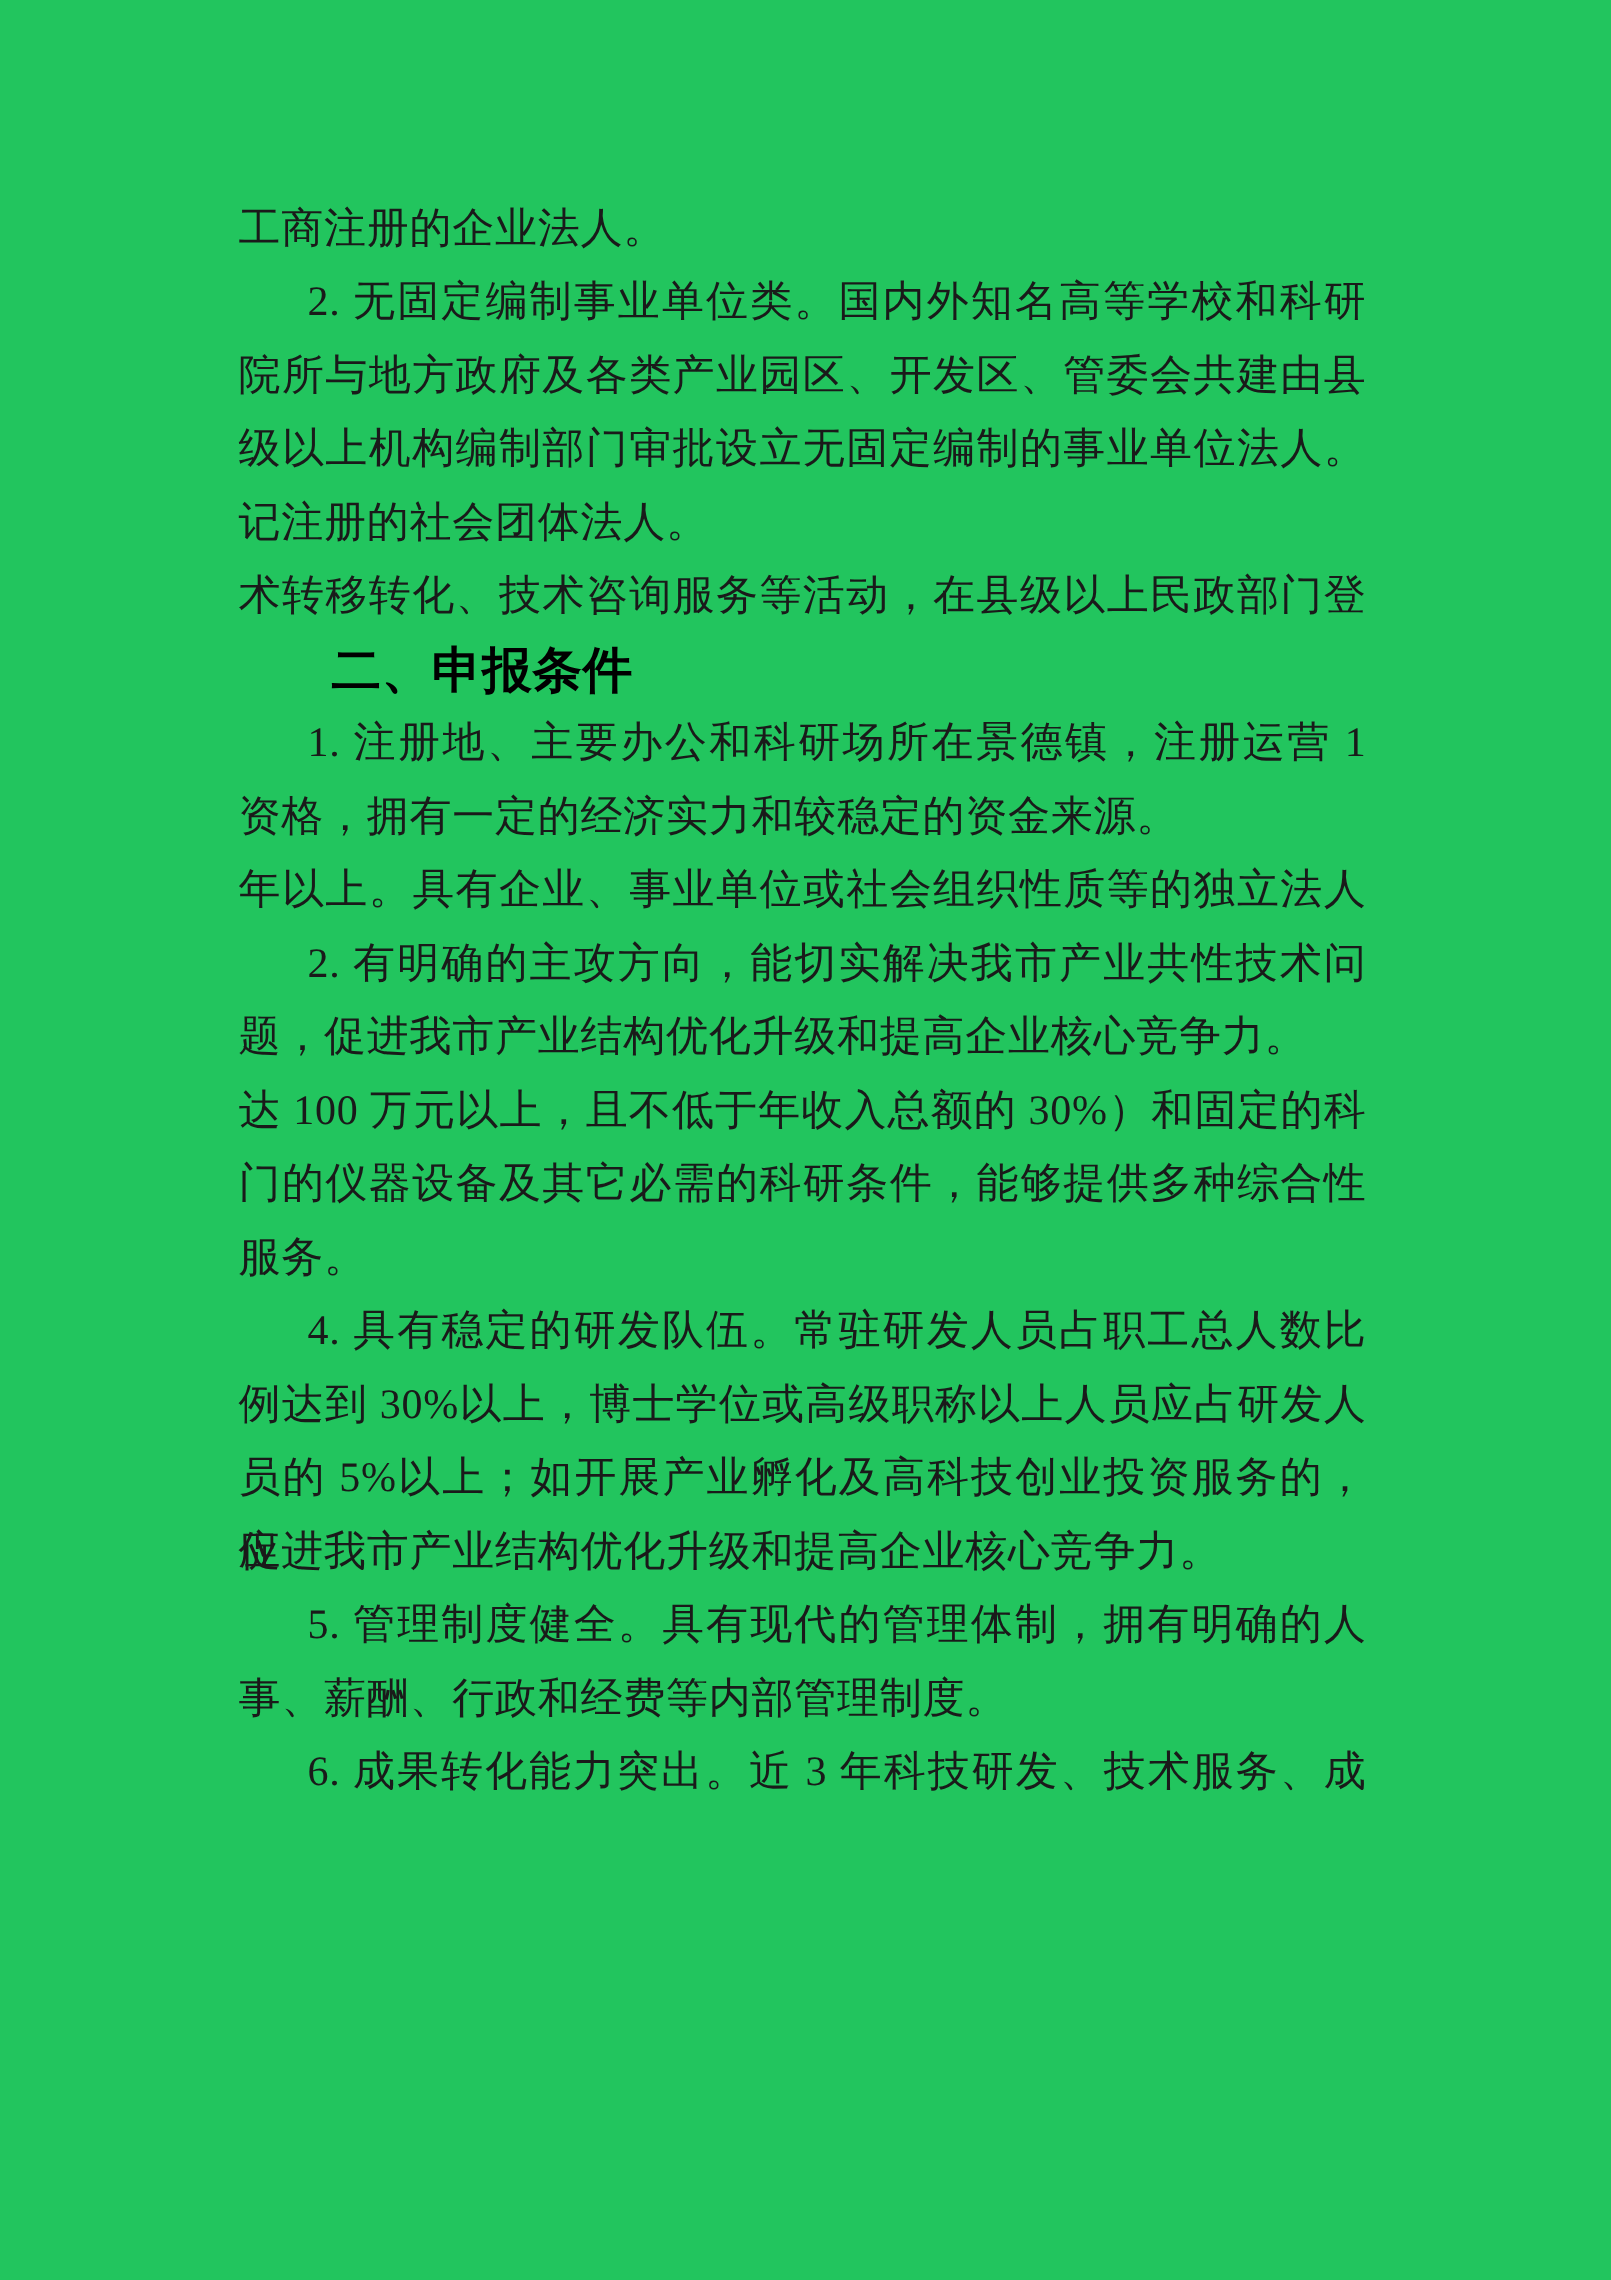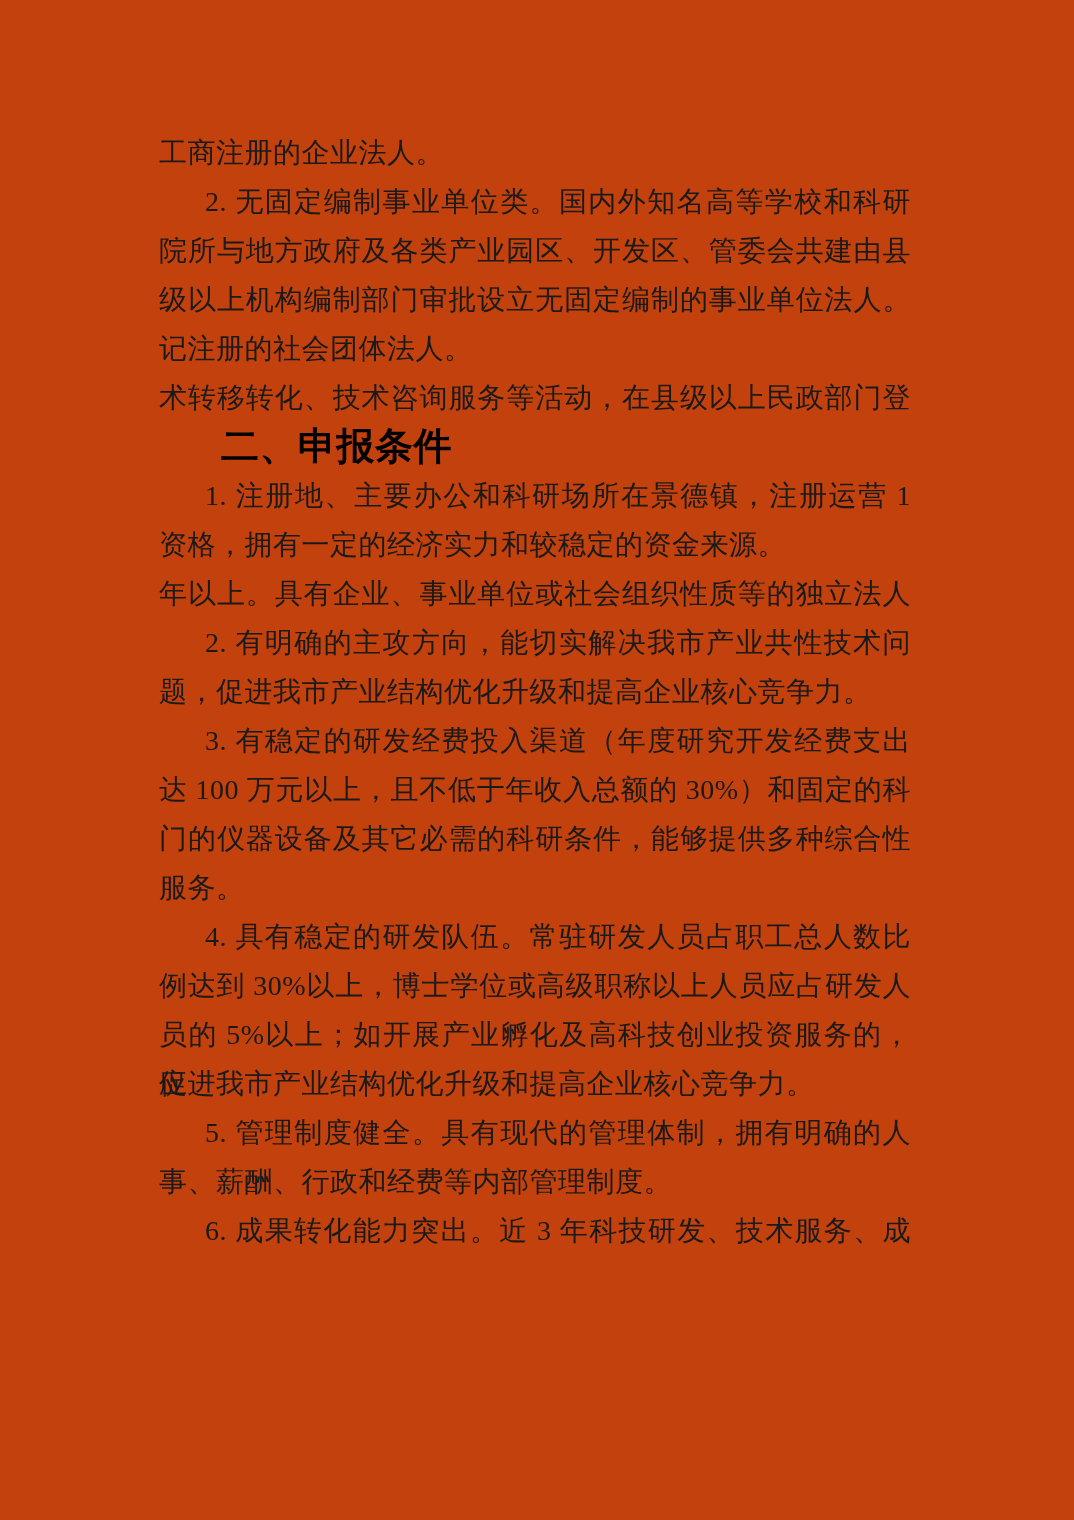--- a/index.html
+++ b/index.html
@@ -4,21 +4,21 @@
 <style>
   html, body {
     margin: 0;
     padding: 0;
     background: #ffffff;
   }
   .page {
     position: relative;
     width: 1074px;
     height: 1520px;
-    background: #c2410c;
+    background: #22c55e;
     overflow: hidden;
     font-family: "Liberation Serif", "DejaVu Serif", serif;
   }
   .text-block {
     position: absolute;
     left: 159px;
     top: 128px;
     width: 752px;
   }
   .ln {
@@ -33,21 +33,21 @@
   .j {
     text-align: justify;
     text-align-last: justify;
   }
   .ind {
     text-indent: 46px;
   }
   .heading {
     font-family: "Liberation Sans", "DejaVu Sans", sans-serif;
     font-weight: 700;
-    font-size: 38px;
+    font-size: 33px;
     color: #000000;
     text-indent: 62px;
     text-align: left;
     text-align-last: left;
   }
 </style>
 </head>
 <body>
 
 <div class="page">
@@ -57,21 +57,20 @@
     <div class="ln j">院所与地方政府及各类产业园区、开发区、管委会共建由县</div>
     <div class="ln j">级以上机构编制部门审批设立无固定编制的事业单位法人。</div>
     <div class="ln">记注册的社会团体法人。</div>
     <div class="ln j">术转移转化、技术咨询服务等活动，在县级以上民政部门登</div>
     <div class="ln heading">二、申报条件</div>
     <div class="ln j ind">1. 注册地、主要办公和科研场所在景德镇，注册运营 1</div>
     <div class="ln">资格，拥有一定的经济实力和较稳定的资金来源。</div>
     <div class="ln j">年以上。具有企业、事业单位或社会组织性质等的独立法人</div>
     <div class="ln j ind">2. 有明确的主攻方向，能切实解决我市产业共性技术问</div>
     <div class="ln">题，促进我市产业结构优化升级和提高企业核心竞争力。</div>
-    <div class="ln j ind">3. 有稳定的研发经费投入渠道（年度研究开发经费支出</div>
     <div class="ln j">达 100 万元以上，且不低于年收入总额的 30%）和固定的科</div>
     <div class="ln j">门的仪器设备及其它必需的科研条件，能够提供多种综合性</div>
     <div class="ln">服务。</div>
     <div class="ln j ind">4. 具有稳定的研发队伍。常驻研发人员占职工总人数比</div>
     <div class="ln j">例达到 30%以上，博士学位或高级职称以上人员应占研发人</div>
     <div class="ln j">员的 5%以上；如开展产业孵化及高科技创业投资服务的，应</div>
     <div class="ln">促进我市产业结构优化升级和提高企业核心竞争力。</div>
     <div class="ln j ind">5. 管理制度健全。具有现代的管理体制，拥有明确的人</div>
     <div class="ln">事、薪酬、行政和经费等内部管理制度。</div>
     <div class="ln j ind">6. 成果转化能力突出。近 3 年科技研发、技术服务、成</div>

